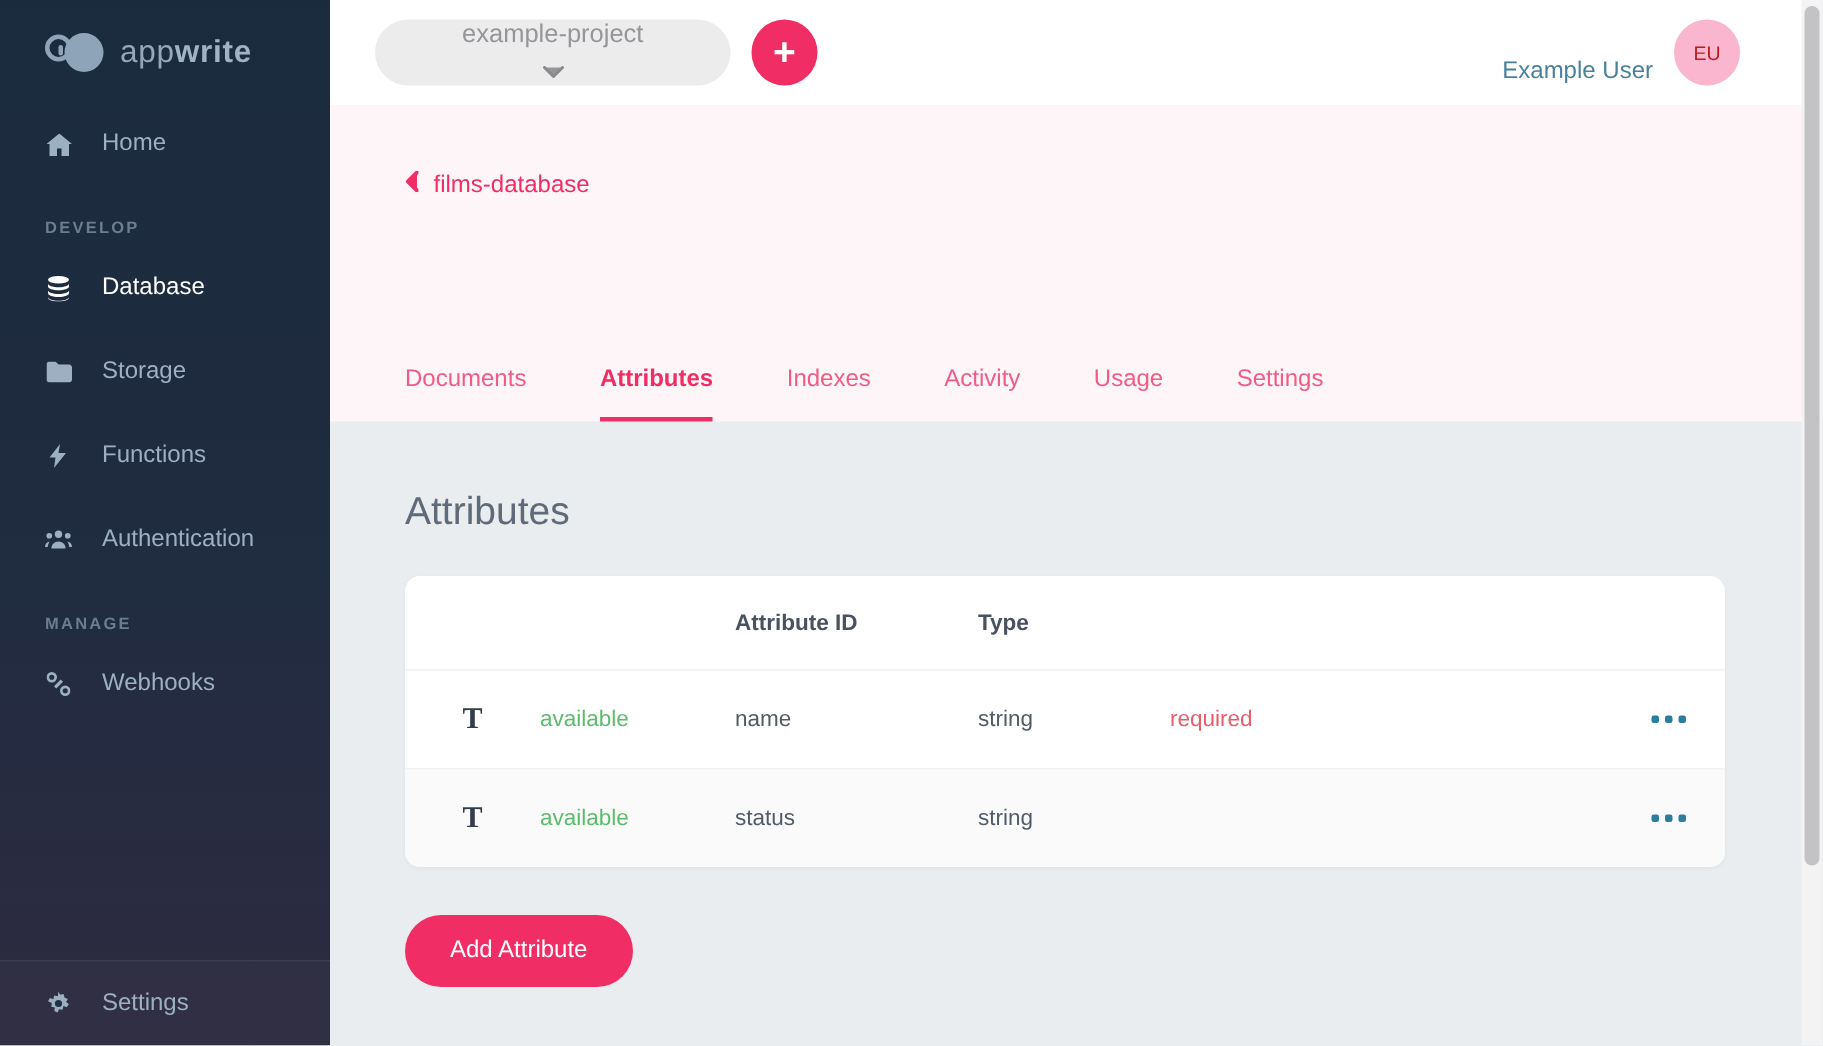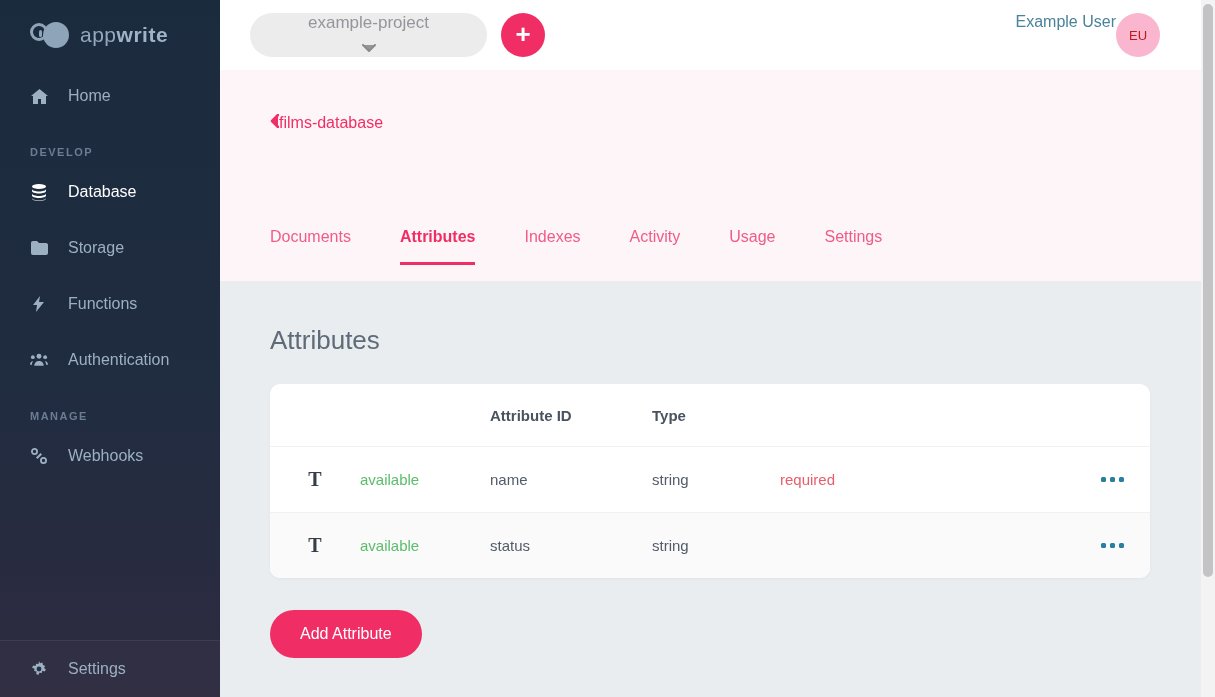--- a/index.html
+++ b/index.html
@@ -35,30 +35,30 @@
 
   
   .main { flex:1; display:flex; flex-direction:column; background:#e9edf0; }
   .topbar { height:70px; background:#ffffff; display:flex; align-items:center; padding:0 30px; }
   .project-pill { width:237px; height:44px; background:#ececec; border-radius:22px;
     display:flex; align-items:center; justify-content:space-between; padding:0 24px;
     font-size:17px; color:#95959b; cursor:pointer;flex-direction:column; }
   .add-btn { width:44px; height:44px; border-radius:50%; background:#f02e65; border:none;
     margin-left:14px; color:#fff; font-size:26px; font-weight:bold; line-height:1;
     display:flex; align-items:center; justify-content:center; cursor:pointer; padding-bottom:3px; }
-  .topbar-right { margin-left:auto; display:flex; align-items:flex-start; gap:0; padding-right:25px; }
+  .topbar-right { margin-left:auto; display:flex; align-items:flex-end; gap:14px; padding-right:25px; }
   .user-name { font-size:16px; color:#4a829b; cursor:pointer; }
   .avatar { width:44px; height:44px; border-radius:50%; background:#f9b6ce; color:#b91c1c;
     font-size:13px; display:flex; align-items:center; justify-content:center; cursor:pointer; }
 
   .page-head { height:211px; background:#fdf5f7; padding:0 0 0 50px; position:relative; }
-  .breadcrumb { padding-top:44px; display:flex; align-items:center; 
+  .breadcrumb { padding-top:44px; display:flex; align-items:center; gap:10px;
     color:#f02e65; font-size:16px; cursor:pointer; width:max-content; }
   .page-title { margin-top:22px; font-size:31px; font-weight:bold; color:#f02e65; letter-spacing:.3px; }
-  .tabs { position:absolute; left:50px; bottom:16px; display:flex; gap:49px; }
+  .tabs { position:absolute; left:50px; bottom:0; display:flex; gap:49px; }
   .tab { font-size:16px; color:#f05c86; padding-bottom:16px; cursor:pointer;
     border-bottom:3px solid transparent; }
   .tab.active { color:#f02e65; font-weight:bold; border-bottom-color:#f02e65; }
 
   .content { flex:1; padding:0 0 0 50px; }
   .section-heading { margin-top:44px; font-size:26px; color:#5f6b78; font-weight:500; }
   .card { margin-top:28px; width:880px; background:#ffffff; border-radius:10px;
     overflow:hidden; box-shadow:0 1px 3px rgba(0,0,0,0.04); }
   .trow { display:grid; grid-template-columns:90px 130px 162px 128px 1fr 70px;
     align-items:center; font-size:15px; color:#525c69; }

